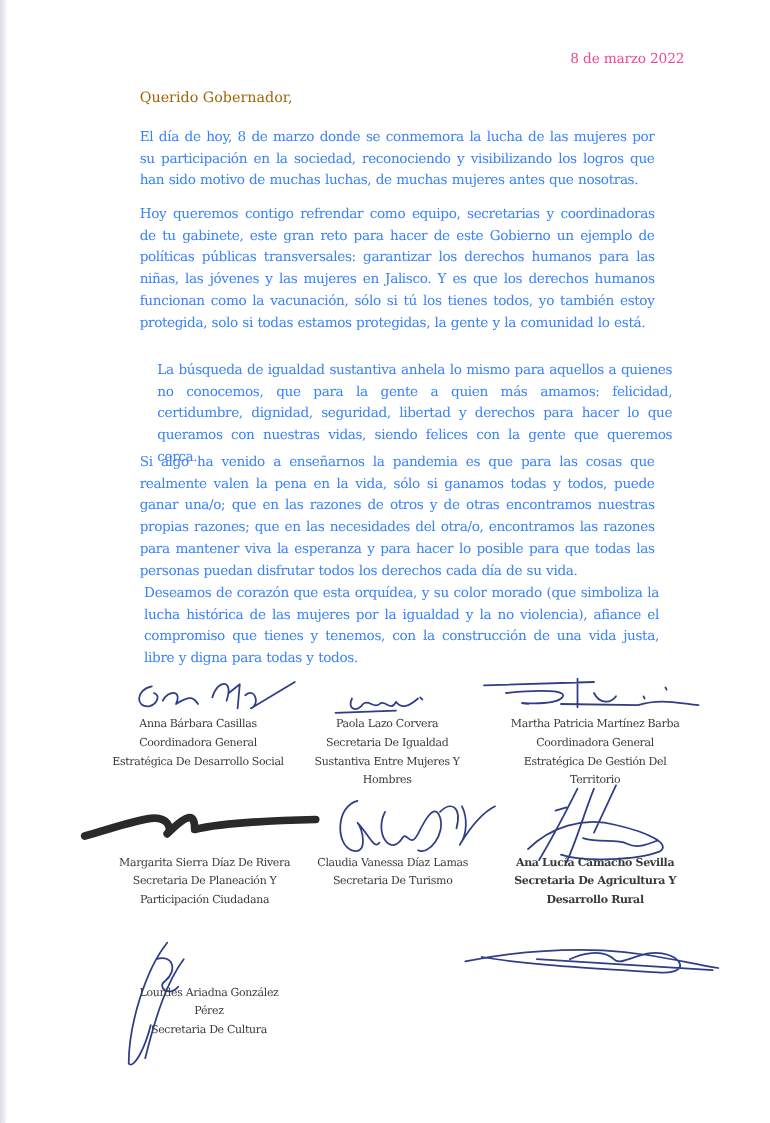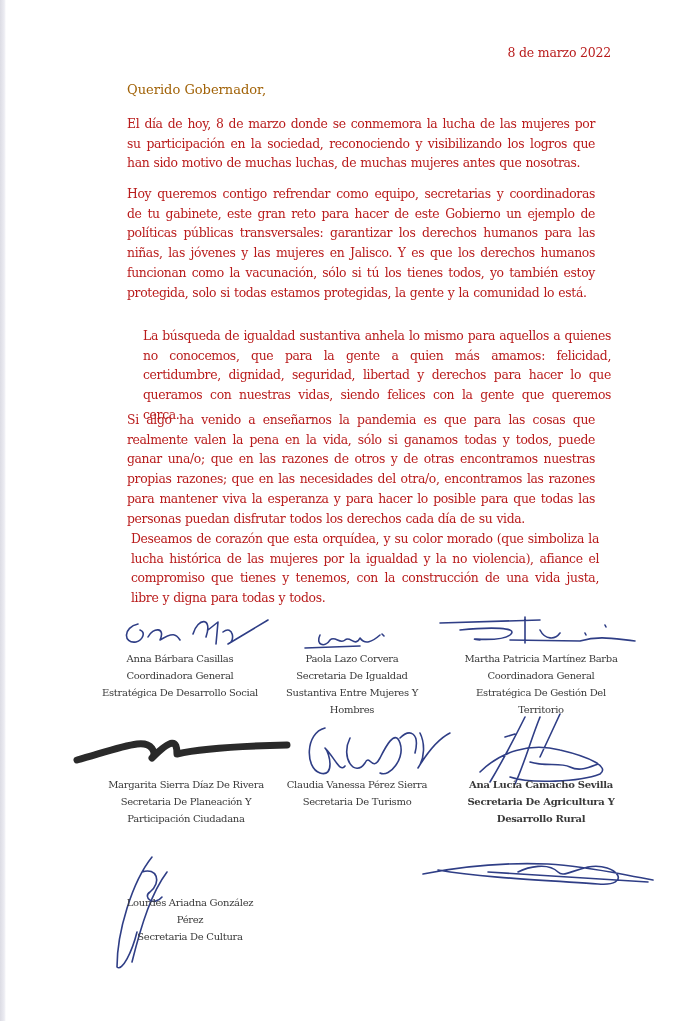--- a/index.html
+++ b/index.html
@@ -5,31 +5,31 @@
   html, body { margin: 0; padding: 0; }
   body {
     width: 700px; height: 1021px; background: #ffffff; position: relative; overflow: hidden;
     font-family: "DejaVu Serif", "Liberation Serif", serif; color: #3a3a3a;
   }
   .page-edge {
     position: absolute; left: 0; top: 0; width: 6px; height: 1021px;
     background: linear-gradient(to right, #dcdce4, #ececf2 70%, #ffffff);
   }
   .date {
-    position: absolute; top: 45px; right: 89px;
-    font-size: 12.5px; letter-spacing: -0.2px; color: #b91c1c;
+    position: absolute; top: 45px; right: 78px;
+    font-size: 12.5px; letter-spacing: -0.2px; color: #ec4899;
   }
   .salutation {
     position: absolute; top: 82px; left: 127px;
     font-size: 13px; color: #a16207;
   }
   .body-text {
     position: absolute; left: 127px; width: 468px;
     font-size: 12.4px; line-height: 19.7px; text-align: justify;
-    letter-spacing: -0.35px; word-spacing: 0.5px; color: #b91c1c;
+    letter-spacing: -0.35px; word-spacing: 0.5px; color: #3b82f6;
   }
   #p1 { top: 114px; }
   #p2 { top: 184px; }
   #p3 { top: 310px; }
   #p4 { top: 410px; }
   #p5 { top: 525px; }
 
   .sig {
     position: absolute; text-align: center;
     font-size: 10px; line-height: 17px; letter-spacing: -0.3px; color: #3a3a3a;
@@ -89,21 +89,21 @@
 <div class="sig" style="left:438px;top:650px;width:206px;">
   <span class="name">Martha Patricia Martínez Barba</span>
   <span class="title" style="padding:0 22px">Coordinadora General Estratégica De Gestión Del Territorio</span>
 </div>
 
 <div class="sig" style="left:100px;top:776px;width:172px;">
   <span class="name" style="padding:0 8px">Margarita Sierra Díaz De Rivera</span>
   <span class="title">Secretaria De Planeación Y Participación Ciudadana</span>
 </div>
 <div class="sig" style="left:282px;top:776px;width:150px;">
-  <span class="name">Claudia Vanessa Pérez Sierra</span>
+  <span class="name">Claudia Vanessa Díaz Lamas</span>
   <span class="title">Secretaria De Turismo</span>
 </div>
 <div class="sig" style="left:448px;top:776px;width:186px;font-weight:bold;">
   <span class="name">Ana Lucía Camacho Sevilla</span>
   <span class="title" style="padding:0 10px">Secretaria De Agricultura Y Desarrollo Rural</span>
 </div>
 
 <div class="sig" style="left:110px;top:894px;width:160px;">
   <span class="name" style="padding:0 4px">Lourdes Ariadna González Pérez</span>
   <span class="title">Secretaria De Cultura</span>

